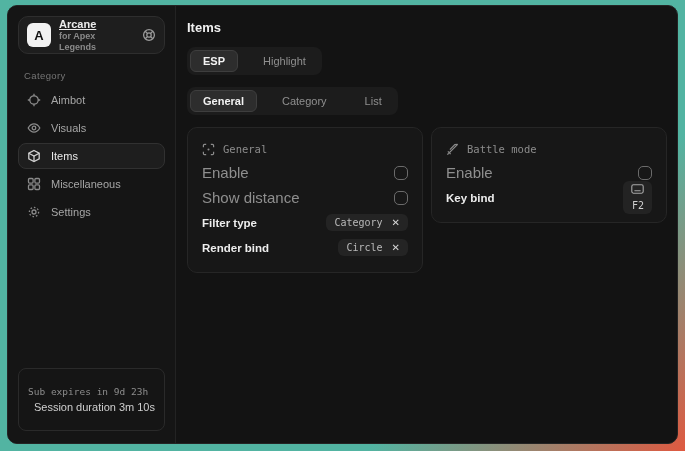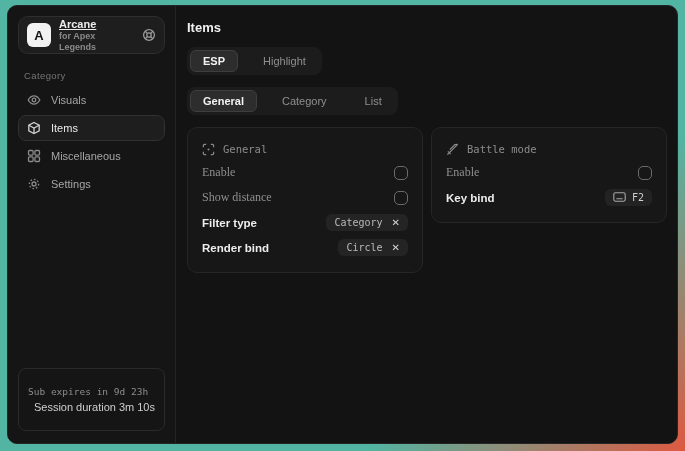--- a/index.html
+++ b/index.html
@@ -77,38 +77,38 @@
   .panel-head {
     display:flex; align-items:center; gap:8px; color:#8c8c8c;
     font-family:"DejaVu Sans Mono", monospace; font-size:10.5px;
     height:22px;
   }
   .panel-head .pi { display:flex; color:#8c8c8c; }
   .prow {
     display:flex; align-items:center; justify-content:space-between; height:25px;
   }
   .prow .lbl-muted {
-    color:#8f8f8f; font-family:Liberation Serif, serif; font-size:12px;
+    color:#8f8f8f; font-family:Liberation Sans, sans-serif; font-size:15px;
   }
   .prow .lbl-bright { color:#ededed; font-size:11.5px; font-weight:600; }
   .checkbox {
     width:14px; height:14px; border:1.5px solid #6b6b6b; border-radius:5px;
     background:transparent; cursor:pointer;
   }
   .select-pill {
     display:flex; align-items:center; gap:9px; background:#242424;
     border-radius:6px; padding:3px 8px; cursor:pointer;
   }
   .select-pill .val {
     font-family:"DejaVu Sans Mono", monospace; font-size:10px; color:#b9b9b9;
   }
   .select-pill .x { color:#d6d6d6; font-size:10px; line-height:1; }
   .keybind-pill {
-    display:flex; align-items:flex-start; gap:6px; background:#232323;
-    border-radius:6px; padding:3px 8px; cursor:pointer;
+    display:flex; align-items:flex-end; gap:6px; background:#232323;
+    border-radius:6px; padding:3px 8px; cursor:pointer;flex-direction:column;
   }
   .keybind-pill .kv {
     font-family:"DejaVu Sans Mono", monospace; font-size:10px; color:#cfcfcf;
   }
   .keybind-pill .ki { display:flex; color:#a8a8a8; }
   svg { display:block; }
 </style>
 </head>
 <body>
 
@@ -133,20 +133,32 @@
           <line x1="3.2" y1="10.8" x2="5.4" y2="8.6"></line>
             <line x1="10.8" y1="10.8" x2="8.6" y2="8.6"></line>
         </svg>
       </span>
     </div>
 
     <div class="cat-label">Category</div>
 
     <div class="nav">
 
+      <div class="nav-item">
+        <span class="ni">
+          <svg width="14" height="14" viewBox="0 0 14 14" fill="none" stroke="currentColor" stroke-width="1.3">
+            <circle cx="7" cy="7" r="4.2"></circle>
+            <line x1="7" y1="0.8" x2="7" y2="3"></line>
+              <line x1="7" y1="11" x2="7" y2="13.2"></line>
+            <line x1="0.8" y1="7" x2="3" y2="7"></line>
+              <line x1="11" y1="7" x2="13.2" y2="7"></line>
+          </svg>
+        </span>
+        <span>Aimbot</span>
+      </div>
 
       <div class="nav-item">
         <span class="ni">
           <svg width="14" height="14" viewBox="0 0 14 14" fill="none" stroke="currentColor" stroke-width="1.3">
             <path d="M1.2 7 C2.8 4.2 4.8 2.9 7 2.9 C9.2 2.9 11.2 4.2 12.8 7 C11.2 9.8 9.2 11.1 7 11.1 C4.8 11.1 2.8 9.8 1.2 7 Z"></path>
             <circle cx="7" cy="7" r="1.8"></circle>
           </svg>
         </span>
         <span>Visuals</span>
       </div>

